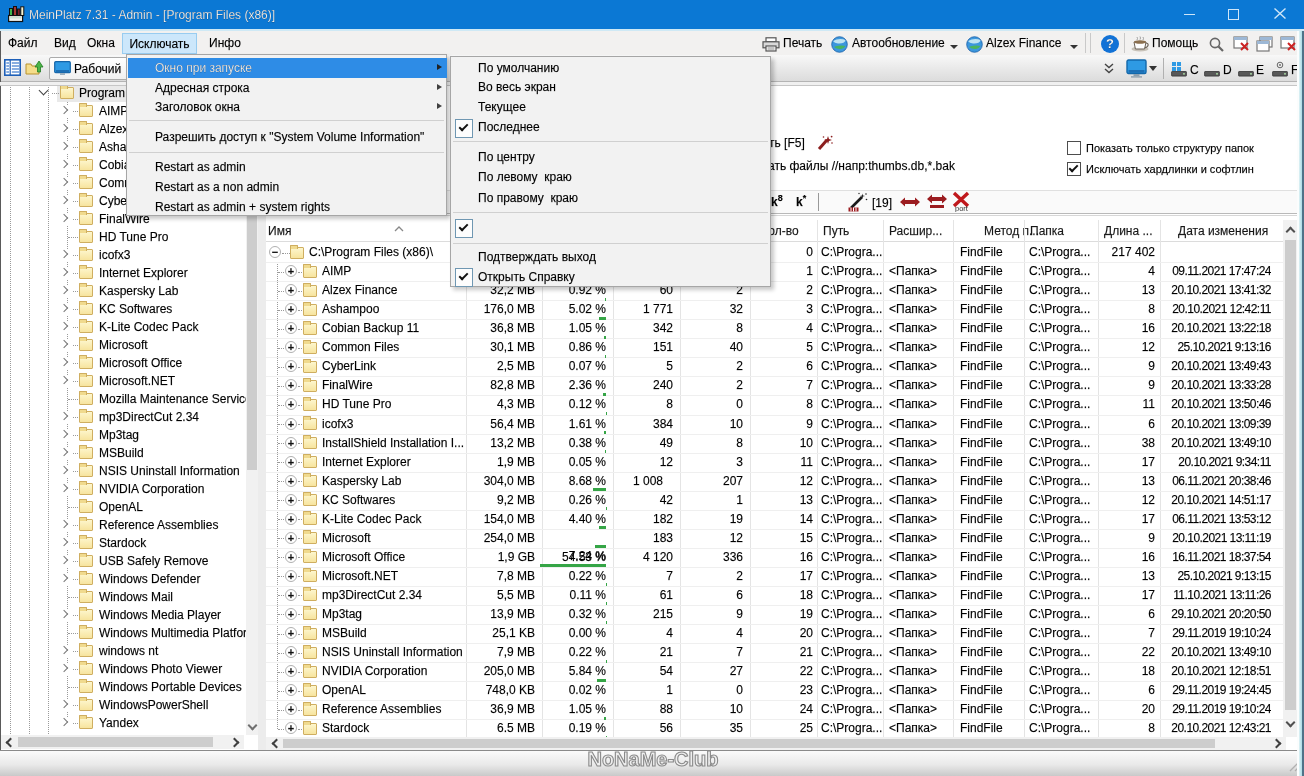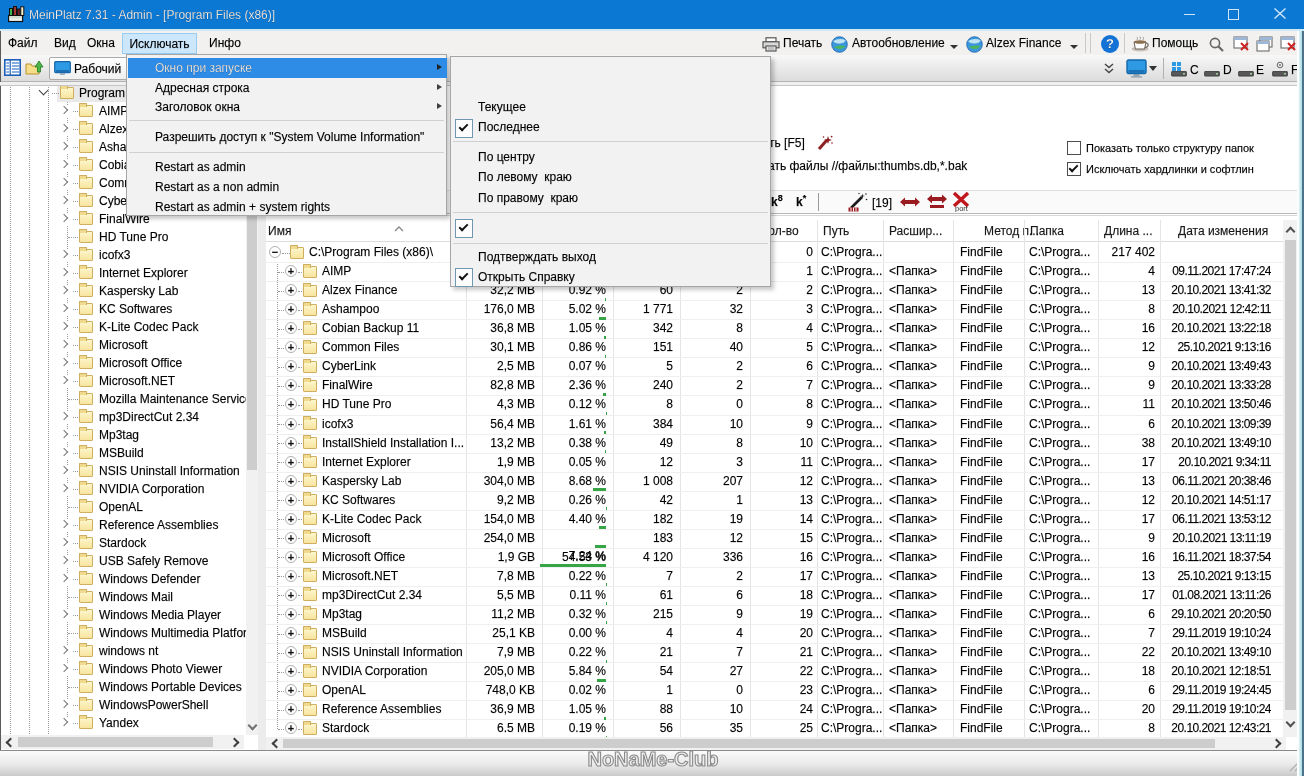--- a/index.html
+++ b/index.html
@@ -379,21 +379,21 @@
 <div id="split" class="abs"></div>
 <div id="rform" class="abs"></div>
 <div class="abs" style="left:769px;top:136px;height:15px;line-height:15px">ть [F5]</div>
 <svg class="abs" style="left:817px;top:135px" width="16" height="16" viewBox="0 0 16 16">
     <line x1="2" y1="14" x2="10" y2="5" stroke="#8c1f1f" stroke-width="3"></line>
     <path d="M11 1 L12 4 L15 5 L12 6 L11 9 L10 6 L7 5 L10 4 Z" fill="#8c1f1f"></path>
     <circle cx="14.6" cy="1.6" r="0.9" fill="#8c1f1f"></circle>
     <circle cx="15" cy="8" r="0.8" fill="#8c1f1f"></circle>
     <circle cx="6.5" cy="2" r="0.8" fill="#8c1f1f"></circle>
   </svg>
-<div class="abs" style="left:768px;top:158px;height:17px;line-height:17px">ать файлы //файлы:thumbs.db,*.bak</div>
+<div class="abs" style="left:768px;top:158px;height:17px;line-height:17px">ать файлы //напр:thumbs.db,*.bak</div>
 <div class="cb abs" style="left:1067px;top:141px"></div>
 <div class="abs" style="left:1086px;top:140px;height:16px;line-height:16px;font-size:11px;white-space:nowrap">Показать только структуру папок</div>
 <div class="cb abs" style="left:1067px;top:162px"></div>
 <span class="ck" style="left:1069px;top:165px"></span>
 <div class="abs" style="left:1086px;top:161px;height:16px;line-height:16px;font-size:11px;white-space:nowrap">Исключать хардлинки и софтлин</div>
 <div id="rtools" class="abs"></div>
 <div id="rtools2" class="abs"></div>
 <div class="abs" style="left:771px;top:193px;font-size:12px;font-weight:bold">k<sup style="font-size:9px">8</sup></div>
 <div class="abs" style="left:796px;top:193px;font-size:12px;font-weight:bold">k<sup style="font-size:9px">*</sup></div>
 <div class="abs" style="left:818px;top:193px;width:1px;height:18px;background:#999"></div>
@@ -673,21 +673,21 @@
 <div class="cell r" style="left:894px;top:232.6px;width:111px;letter-spacing:-0.55px">20.10.2021 9:34:11</div>
 <div class="rowline" style="top:270.7px"></div>
 <div class="stub" style="left:12px;top:261.1px;width:6px"></div>
 <div class="exp" style="left:19px;top:254.6px">+</div>
 <div class="stub" style="left:32px;top:261.1px;width:4px"></div>
 <div class="fld" style="left:37px;top:255.1px"></div>
 <div class="cell" style="left:56px;top:251.6px;width:142px">Kaspersky Lab</div>
 <div class="cell r" style="left:200px;top:251.6px;width:69px">304,0 MB</div>
 <div class="cell r" style="left:276px;top:251.6px;width:64px">8.68 %</div>
 <div class="pbar" style="left:327.0px;top:268.1px;width:13.0px"></div>
-<div class="cell r" style="left:347px;top:251.6px;width:60px">1 008</div>
+<div class="cell r" style="left:337px;top:251.6px;width:60px">1 008</div>
 <div class="cell r" style="left:414px;top:251.6px;width:63px">207</div>
 <div class="cell r" style="left:484px;top:251.6px;width:63px">12</div>
 <div class="cell" style="left:555px;top:251.6px;width:62px">C:\Progra...</div>
 <div class="cell" style="left:623px;top:251.6px;width:64px">&lt;Папка&gt;</div>
 <div class="cell" style="left:694px;top:251.6px;width:64px">FindFile</div>
 <div class="cell" style="left:763px;top:251.6px;width:69px">C:\Progra...</div>
 <div class="cell r" style="left:832px;top:251.6px;width:57px">13</div>
 <div class="cell r" style="left:894px;top:251.6px;width:111px;letter-spacing:-0.55px">06.11.2021 20:38:46</div>
 <div class="rowline" style="top:289.7px"></div>
 <div class="stub" style="left:12px;top:280.1px;width:6px"></div>
@@ -789,28 +789,28 @@
 <div class="cell r" style="left:276px;top:365.9px;width:64px">0.11 %</div>
 <div class="pbar" style="left:339.8px;top:382.4px;width:0.2px"></div>
 <div class="cell r" style="left:347px;top:365.9px;width:60px">61</div>
 <div class="cell r" style="left:414px;top:365.9px;width:63px">6</div>
 <div class="cell r" style="left:484px;top:365.9px;width:63px">18</div>
 <div class="cell" style="left:555px;top:365.9px;width:62px">C:\Progra...</div>
 <div class="cell" style="left:623px;top:365.9px;width:64px">&lt;Папка&gt;</div>
 <div class="cell" style="left:694px;top:365.9px;width:64px">FindFile</div>
 <div class="cell" style="left:763px;top:365.9px;width:69px">C:\Progra...</div>
 <div class="cell r" style="left:832px;top:365.9px;width:57px">17</div>
-<div class="cell r" style="left:894px;top:365.9px;width:111px;letter-spacing:-0.55px">01.08.2021 13:11:26</div>
+<div class="cell r" style="left:894px;top:365.9px;width:111px;letter-spacing:-0.55px">11.10.2021 13:11:26</div>
 <div class="rowline" style="top:404.0px"></div>
 <div class="stub" style="left:12px;top:394.4px;width:6px"></div>
 <div class="exp" style="left:19px;top:387.9px">+</div>
 <div class="stub" style="left:32px;top:394.4px;width:4px"></div>
 <div class="fld" style="left:37px;top:388.4px"></div>
 <div class="cell" style="left:56px;top:384.9px;width:142px">Mp3tag</div>
-<div class="cell r" style="left:200px;top:384.9px;width:69px">11,2 MB</div>
+<div class="cell r" style="left:200px;top:384.9px;width:69px">13,9 MB</div>
 <div class="cell r" style="left:276px;top:384.9px;width:64px">0.32 %</div>
 <div class="pbar" style="left:339.5px;top:401.4px;width:0.5px"></div>
 <div class="cell r" style="left:347px;top:384.9px;width:60px">215</div>
 <div class="cell r" style="left:414px;top:384.9px;width:63px">9</div>
 <div class="cell r" style="left:484px;top:384.9px;width:63px">19</div>
 <div class="cell" style="left:555px;top:384.9px;width:62px">C:\Progra...</div>
 <div class="cell" style="left:623px;top:384.9px;width:64px">&lt;Папка&gt;</div>
 <div class="cell" style="left:694px;top:384.9px;width:64px">FindFile</div>
 <div class="cell" style="left:763px;top:384.9px;width:69px">C:\Progra...</div>
 <div class="cell r" style="left:832px;top:384.9px;width:57px">6</div>
@@ -948,20 +948,22 @@
 <div class="mitem" style="top:42px">Заголовок окна</div>
 <span class="marrow" style="left:310px;top:48px"></span>
 <div class="msep" style="top:65px"></div>
 <div class="mitem" style="top:72px">Разрешить доступ к "System Volume Information"</div>
 <div class="msep" style="top:97px"></div>
 <div class="mitem" style="top:101.5px">Restart as admin</div>
 <div class="mitem" style="top:122px">Restart as a non admin</div>
 <div class="mitem" style="top:142px">Restart as admin + system rights</div>
 </div>
 <div class="menu" style="left:450px;top:56px;width:321px;height:231px">
+<div class="mitem" style="top:0.7px;left:3px;padding-left:24px">По умолчанию</div>
+<div class="mitem" style="top:20.3px;left:3px;padding-left:24px">Во весь экран</div>
 <div class="mitem" style="top:40.0px;left:3px;padding-left:24px">Текущее</div>
 <div class="mitem" style="top:60.0px;left:3px;padding-left:24px">Последнее</div>
 <div class="mcheck" style="left:4px;top:61.5px"></div>
 <span class="ck" style="left:8px;top:66.5px"></span>
 <div class="msep" style="top:84.4px"></div>
 <div class="mitem" style="top:89.8px;left:3px;padding-left:24px">По центру</div>
 <div class="mitem" style="top:110.2px;left:3px;padding-left:24px">По левому &nbsp;краю</div>
 <div class="mitem" style="top:130.6px;left:3px;padding-left:24px">По правому &nbsp;краю</div>
 <div class="msep" style="top:155.0px"></div>
 <div class="mcheck" style="left:4px;top:162.2px"></div>

